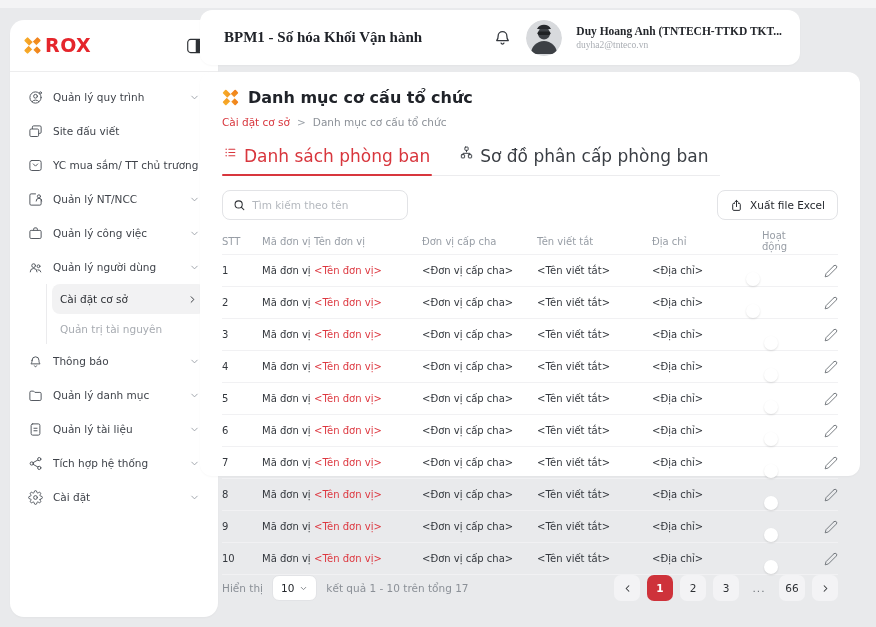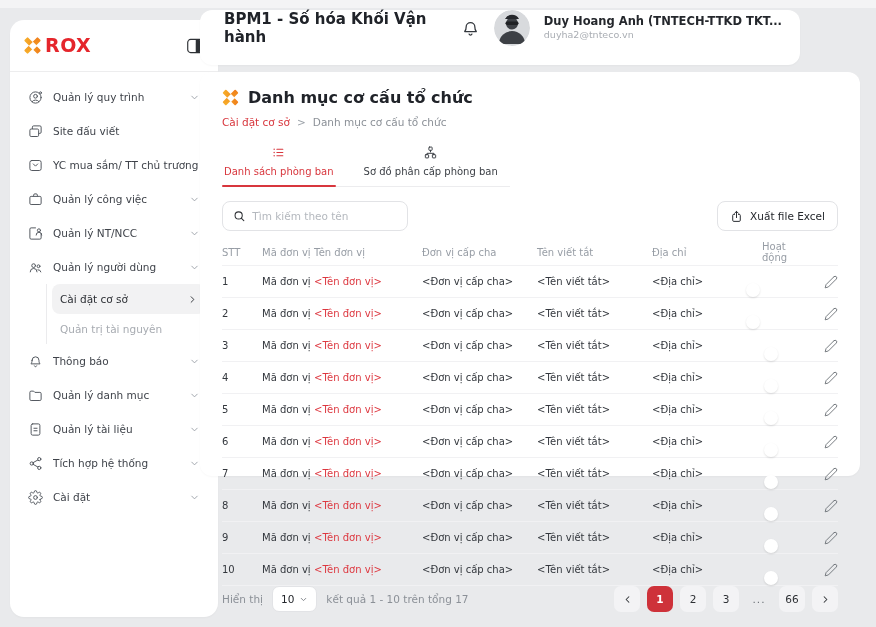--- a/index.html
+++ b/index.html
@@ -34,21 +34,21 @@
   .nav-item svg.mi { flex:none; }
   .chev { flex:none; }
   .submenu { margin-left:24px; border-left:1px solid #ebebed; padding-left:5px; }
   .sub-item { height:30px; display:flex; align-items:center; justify-content:space-between; font-size:10.5px; color:#a7abb1; padding:0 8px; cursor:pointer; white-space:nowrap; }
   .sub-item.active { background:#f2f2f3; border-radius:8px; color:#2c2f34; font-weight:500; }
 
   
   .header-card {
     position:absolute; left:200px; top:10px; width:600px; height:55px;
     background:#fff; border-radius:12px; box-shadow:0 1px 2px rgba(0,0,0,.03);
-    display:flex; align-items:flex-start; padding:0 18px 0 24px;
+    display:flex; align-items:center; padding:0 18px 0 24px;font-family:Liberation Serif, serif;
   }
   .header-title { font-size:15px; font-weight:700; color:#202329; flex:1; }
   .header-right { display:flex; align-items:center; gap:14px; }
   .bell-btn { cursor:pointer; display:flex; }
   .avatar { width:36px; height:36px; border-radius:50%; overflow:hidden; flex:none; cursor:pointer; }
   .user-name { font-size:11.5px; font-weight:700; color:#24272c; line-height:1.3; white-space:nowrap; }
   .user-email { font-size:9.5px; color:#a9adb3; line-height:1.3; }
 
   
   .main-card {
@@ -57,21 +57,21 @@
     padding:16px 22px 0; display:flex; flex-direction:column;
   }
   .page-title-row { display:flex; align-items:center; gap:9px; }
   .page-title { font-size:16px; font-weight:700; color:#202329; }
   .breadcrumb { margin-top:9px; font-size:10.5px; display:flex; gap:7px; align-items:center; }
   .bc-link { color:#D8363D; font-weight:500; cursor:pointer; }
   .bc-sep { color:#9ba1a8; }
   .bc-current { color:#8b9097; }
 
   .tabs { margin-top:12px; display:flex; gap:26px; border-bottom:1px solid #ececee; width:fit-content; padding-right:10px; }
-  .tab { display:flex; align-items:center; gap:7px; font-size:10px; padding:6px 2px 9px; cursor:pointer; color:#3a3e44; position:relative; white-space:nowrap;flex-direction:column; }
+  .tab { display:flex; gap:7px; font-size:17px; padding:6px 2px 9px; cursor:pointer; color:#3a3e44; position:relative; white-space:nowrap; }
   .tab.active { color:#D8363D; font-weight:500; }
   .tab.active::after { content:""; position:absolute; left:0; right:0; bottom:-1px; height:2px; background:#D8363D; border-radius:2px; }
 
   .toolbar { margin-top:14px; display:flex; align-items:center; justify-content:space-between; }
   .search-box { width:186px; height:30px; border:1px solid #e2e3e6; border-radius:8px; display:flex; align-items:center; gap:7px; padding:0 10px; background:#fff; }
   .search-box input { border:none; outline:none; font-size:10.5px; width:100%; color:#33373d; font-family:inherit; background:transparent; }
   .search-box input::placeholder { color:#b4b8be; }
   .excel-btn { height:30px; border:1px solid #e2e3e6; border-radius:8px; background:#fff; display:flex; align-items:center; gap:7px; padding:0 12px; font-size:10.5px; color:#24272c; cursor:pointer; font-family:inherit; }
 
   
@@ -140,36 +140,36 @@
       <span class="nav-label">Site đấu viết</span>
     </div>
     <div class="nav-item">
       <svg class="mi" width="15" height="15" viewBox="0 0 24 24" fill="none" stroke="#555a61" stroke-width="1.6" stroke-linecap="round" stroke-linejoin="round">
           <rect x="3" y="4" width="18" height="16" rx="3"></rect>
           <path d="M8.5 9.5l3.5 3.5 3.5-3.5"></path>
         </svg>
       <span class="nav-label">YC mua sắm/ TT chủ trương</span>
     </div>
     <div class="nav-item">
+      <svg class="mi" width="15" height="15" viewBox="0 0 24 24" fill="none" stroke="#555a61" stroke-width="1.6" stroke-linecap="round" stroke-linejoin="round">
+          <path d="M12 3H5a2 2 0 0 0-2 2v14a2 2 0 0 0 2 2h14a2 2 0 0 0 2-2v-7"></path>
+          <circle cx="17.5" cy="7" r="2.5"></circle>
+          <path d="M13 14.5a4.5 4.5 0 0 1 9 0"></path>
+        </svg>
+      <span class="nav-label">Quản lý NT/NCC</span>
+      <svg class="chev" width="11" height="11" viewBox="0 0 24 24" fill="none" stroke="#9aa0a7" stroke-width="2" stroke-linecap="round">
+          <path d="M6 9l6 6 6-6"></path>
+        </svg>
+    </div>
+    <div class="nav-item">
       <svg class="mi" width="15" height="15" viewBox="0 0 24 24" fill="none" stroke="#555a61" stroke-width="1.6" stroke-linejoin="round">
           <rect x="3" y="7" width="18" height="13" rx="2"></rect>
           <path d="M9 7V5a2 2 0 0 1 2-2h2a2 2 0 0 1 2 2v2"></path>
         </svg>
       <span class="nav-label">Quản lý công việc</span>
-      <svg class="chev" width="11" height="11" viewBox="0 0 24 24" fill="none" stroke="#9aa0a7" stroke-width="2" stroke-linecap="round">
-          <path d="M6 9l6 6 6-6"></path>
-        </svg>
-    </div>
-    <div class="nav-item">
-      <svg class="mi" width="15" height="15" viewBox="0 0 24 24" fill="none" stroke="#555a61" stroke-width="1.6" stroke-linecap="round" stroke-linejoin="round">
-          <path d="M12 3H5a2 2 0 0 0-2 2v14a2 2 0 0 0 2 2h14a2 2 0 0 0 2-2v-7"></path>
-          <circle cx="17.5" cy="7" r="2.5"></circle>
-          <path d="M13 14.5a4.5 4.5 0 0 1 9 0"></path>
-        </svg>
-      <span class="nav-label">Quản lý NT/NCC</span>
       <svg class="chev" width="11" height="11" viewBox="0 0 24 24" fill="none" stroke="#9aa0a7" stroke-width="2" stroke-linecap="round">
           <path d="M6 9l6 6 6-6"></path>
         </svg>
     </div>
     <div class="nav-item">
       <svg class="mi" width="15" height="15" viewBox="0 0 24 24" fill="none" stroke="#555a61" stroke-width="1.6" stroke-linecap="round" stroke-linejoin="round">
           <circle cx="9" cy="9" r="3"></circle>
           <circle cx="16.8" cy="10" r="2.3"></circle>
           <path d="M3.5 19a5.5 5.5 0 0 1 11 0"></path>
           <path d="M15.8 15.6a4.4 4.4 0 0 1 4.8 3.4"></path>

